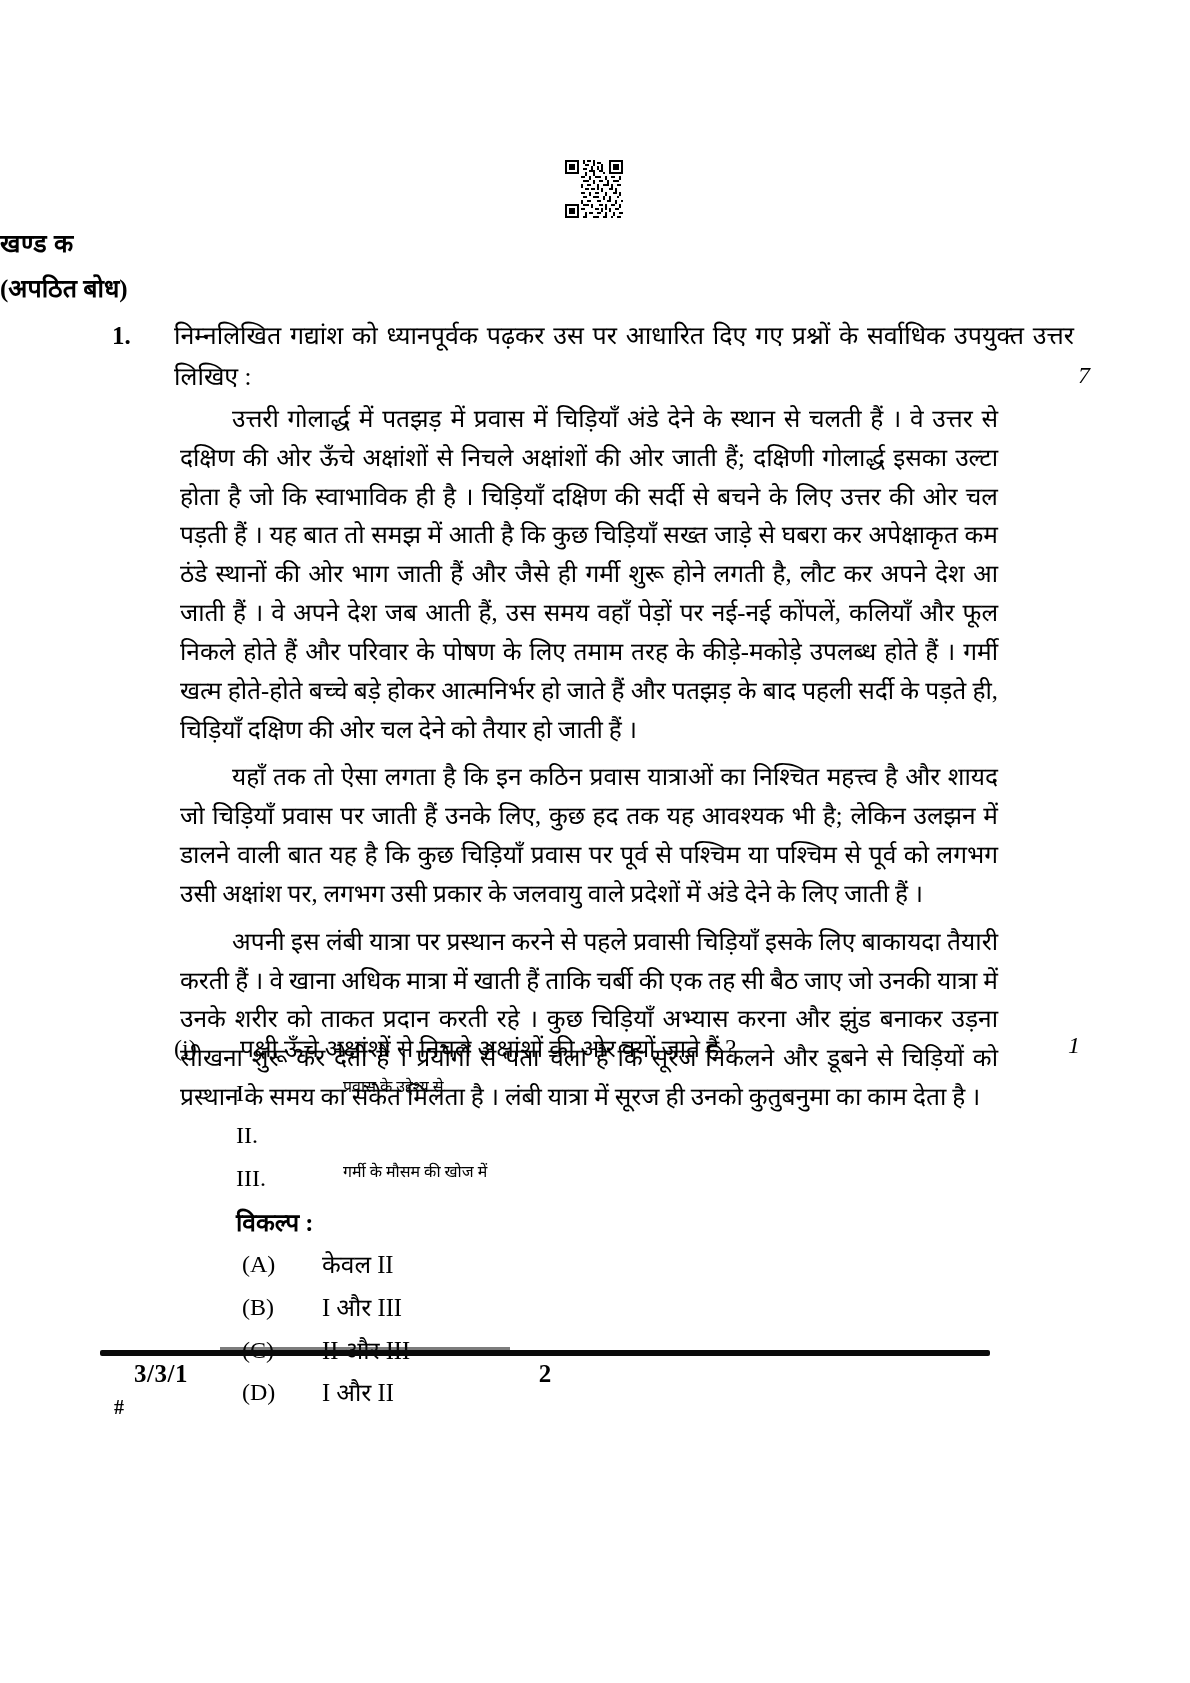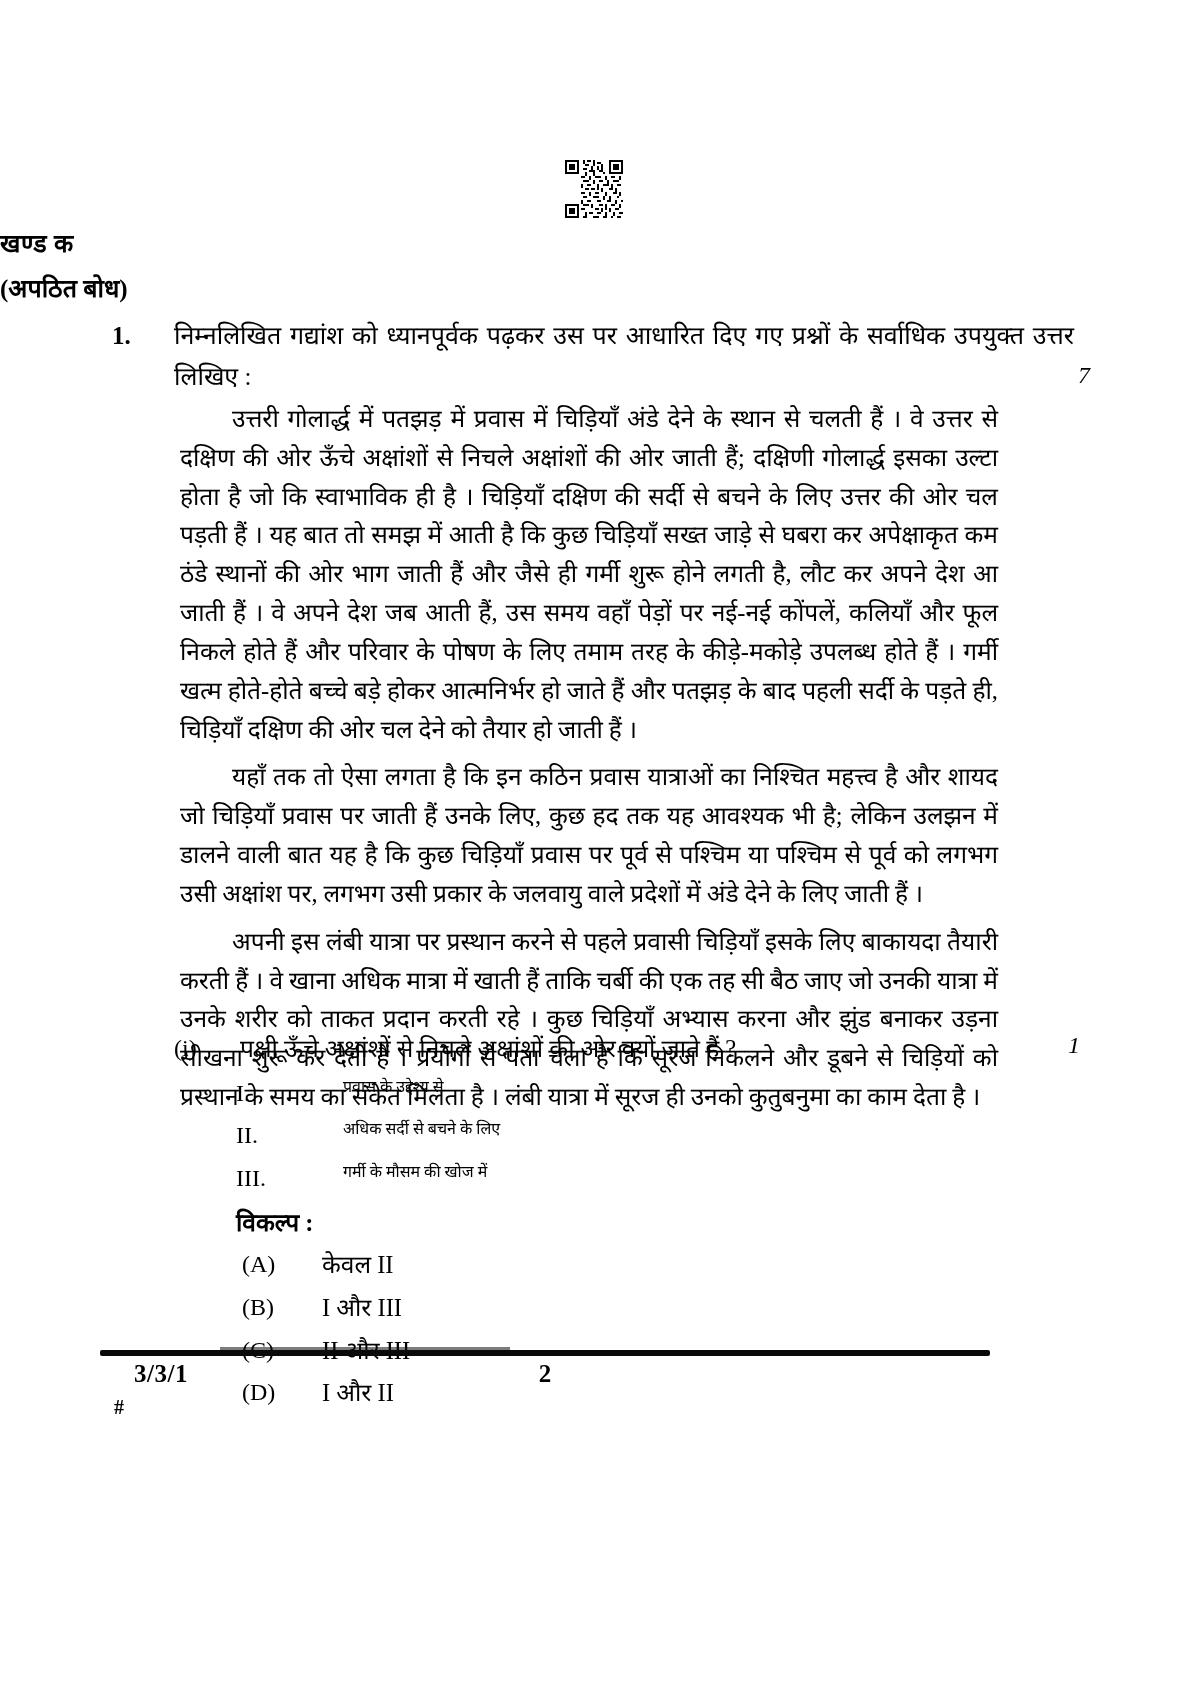--- a/index.html
+++ b/index.html
@@ -348,21 +348,20 @@
       <div class="marks marks-2">1</div>
     </div>
 
     <div class="roman-list">
       <div class="roman-item">
         <span class="roman-key">I.</span>
         <span class="roman-val">प्रवास के उद्देश्य से</span>
       </div>
       <div class="roman-item">
         <span class="roman-key">II.</span>
-        <span class="roman-val">अधिक सर्दी से बचने के लिए</span>
       </div>
       <div class="roman-item">
         <span class="roman-key">III.</span>
         <span class="roman-val">गर्मी के मौसम की खोज में</span>
       </div>
     </div>
 
     <div class="vikalp">विकल्प :</div>
 
     <div class="options">

